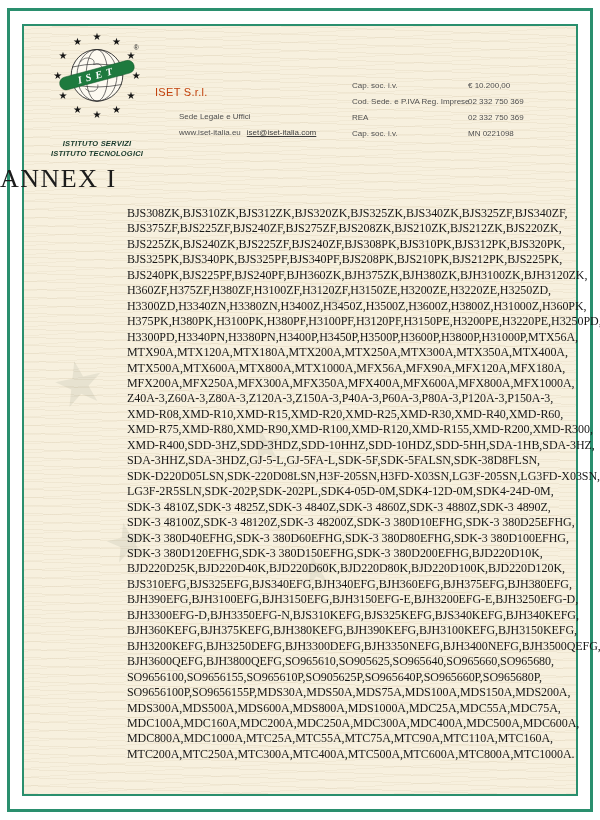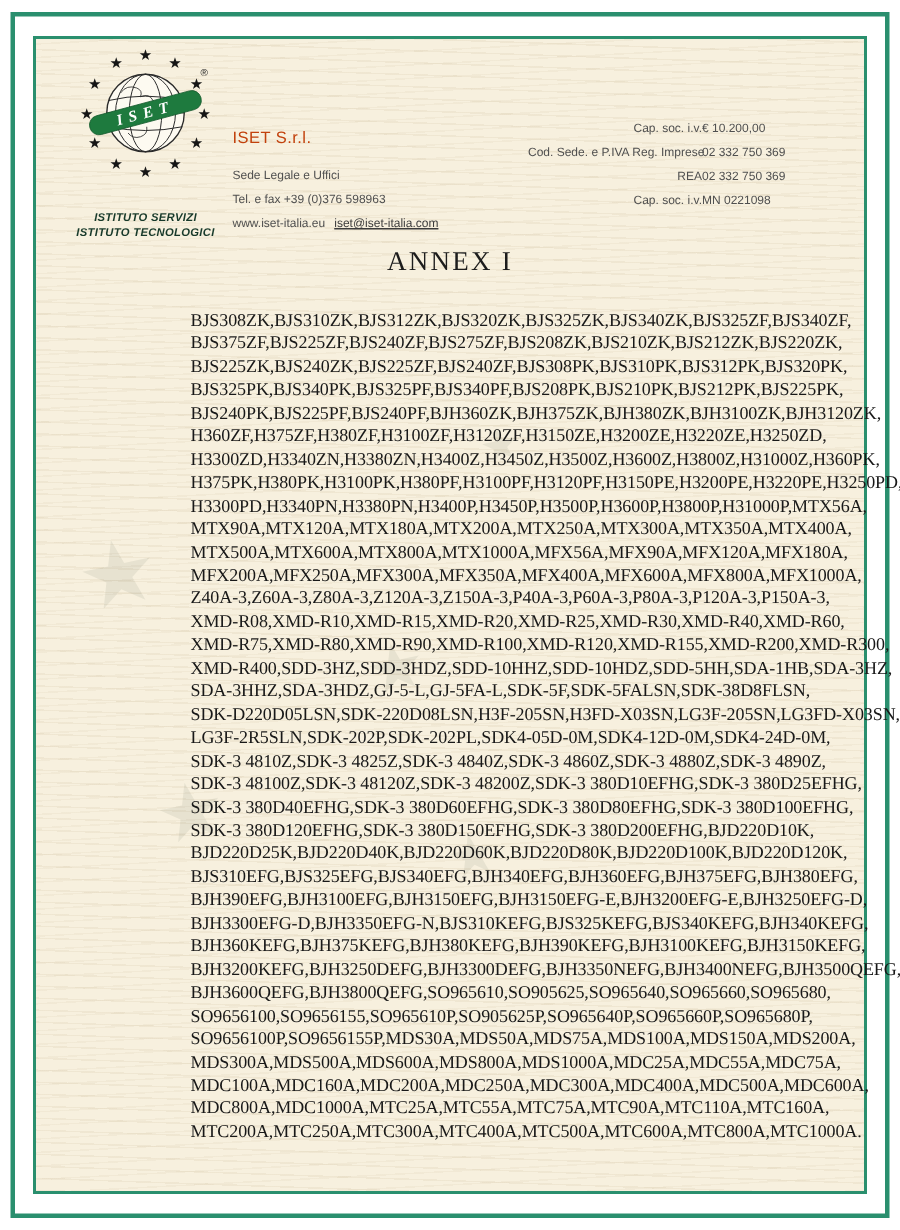--- a/index.html
+++ b/index.html
@@ -20,32 +20,32 @@
   .wm{position:absolute;color:#78806f;opacity:0.12;font-family:"DejaVu Sans",sans-serif;
     pointer-events:none;transform:rotate(-12deg);}
 
   
   .logo-block{position:absolute;left:40px;top:30px;width:114px;text-align:center;}
   .org-name{font-size:7.5px;font-weight:bold;color:#17392a;line-height:9.5px;
     letter-spacing:0.2px;margin-top:1px;font-style:italic;}
 
   .company-block{position:absolute;left:155px;top:46px;}
   .company-name{font-size:11px;color:#c2410c;letter-spacing:0.3px;margin-top:40px;}
-  .company-lines{margin-top:11px;font-size:8px;color:#4f4f4f;}
+  .company-lines{margin-top:11px;font-size:8px;color:#4f4f4f;margin-left:24px;}
   .company-lines .cline{line-height:16px;white-space:nowrap;}
   .email{text-decoration:underline;margin-left:6px;color:#3c3c3c;cursor:pointer;}
 
   .registry-block{position:absolute;left:352px;top:78px;font-size:8px;color:#4f4f4f;width:210px;}
-  .reg-row{display:flex;line-height:16px;text-align:right;}
+  .reg-row{display:flex;line-height:16px;}
   .reg-label{width:116px;white-space:nowrap;}
   .reg-value{white-space:nowrap;}
 
   
-  .annex-title{position:absolute;left:0;right:0;top:164px;text-align:center;
-    font-family:"Liberation Serif",serif;font-size:18px;font-weight:400;
+  .annex-title{position:absolute;left:0;right:0;top:164px;
+    font-family:"Liberation Serif",serif;font-size:26px;font-weight:400;
     color:#1c1c1c;letter-spacing:1.5px;}
   .model-list{position:absolute;left:127px;top:206px;width:360px;
     font-family:"Liberation Serif",serif;font-size:12px;line-height:15.45px;
     color:#181818;white-space:pre;letter-spacing:-0.06px;}
 </style>
 </head>
 <body>
 
 <div class="page">
 
@@ -94,21 +94,20 @@
     <div class="org-name">
       <div>ISTITUTO SERVIZI</div>
       <div>ISTITUTO TECNOLOGICI</div>
     </div>
   </div>
 
   <div class="company-block">
     <div class="company-name">ISET S.r.l.</div>
     <div class="company-lines">
       <div class="cline">Sede Legale e Uffici</div>
-      <div class="cline">Tel. e fax +39 (0)376 598963</div>
       <div class="cline">
         <span>www.iset-italia.eu</span><span class="email">iset@iset-italia.com</span>
       </div>
     </div>
   </div>
 
   <div class="registry-block">
     <div class="reg-row">
       <div class="reg-label">Cap. soc. i.v.</div>
       <div class="reg-value">€ 10.200,00</div>

